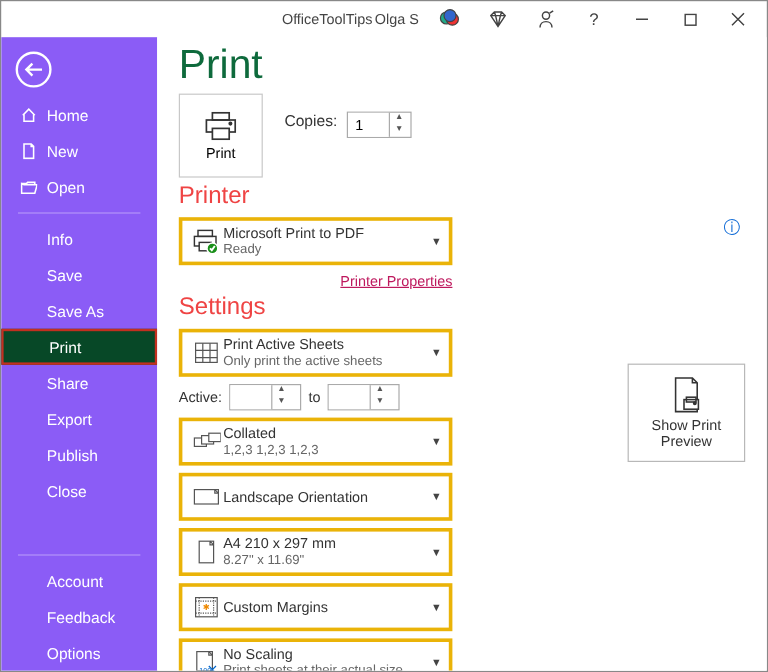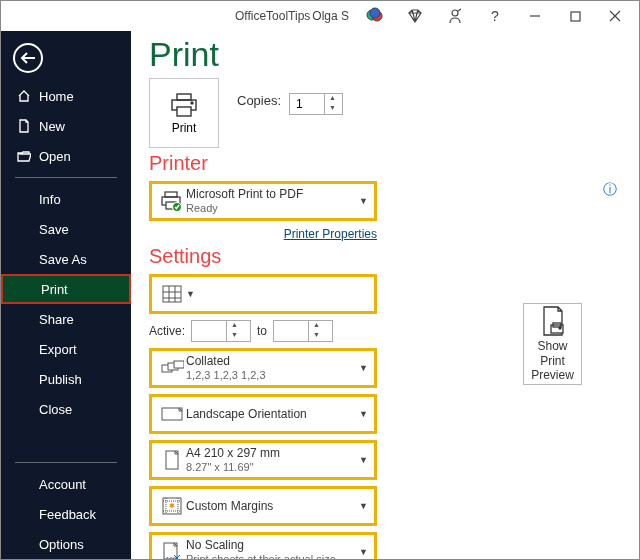--- a/index.html
+++ b/index.html
@@ -3,21 +3,21 @@
 <meta charset="utf-8">
 <style>
   * { box-sizing: border-box; margin: 0; padding: 0; font-family: "Segoe UI", Arial, sans-serif; }
   body { width: 640px; height: 560px; background: #fff; display: flex; flex-direction: column; border: 1px solid #888; overflow: hidden; }
   .titlebar { height: 30px; display: flex; align-items: center; justify-content: flex-end; padding: 0 4px; font-size: 12px; color: #444; }
   .titlebar .app { margin-right: 2px; }
   .titlebar .user { margin-right: 6px; }
   .tb-icon { width: 40px; height: 28px; display: flex; align-items: center; justify-content: center; cursor: pointer; }
   .tb-icon svg { stroke: #444; fill: none; }
   .main { flex: 1; display: flex; min-height: 0; }
-  .sidebar { width: 130px; background: #0f172a; color: #fff; display: flex; flex-direction: column; padding-top: 8px; font-size: 13px; }
+  .sidebar { width: 130px; background: #8b5cf6; color: #fff; display: flex; flex-direction: column; padding-top: 8px; font-size: 13px; }
   .back { width: 30px; height: 30px; border: 2px solid #fff; border-radius: 50%; display: flex; align-items: center; justify-content: center; margin: 4px 0 8px 12px; cursor: pointer; }
   .sb-item { height: 30px; display: flex; align-items: center; padding-left: 16px; cursor: pointer; }
   .sb-item.ico { gap: 8px; }
   .sb-item.sel { background: #074827; border: 2px solid #c23020; }
   .sb-sep { height: 1px; background: rgba(255,255,255,0.35); margin: 6px 14px; }
   .sb-spacer { flex: 1; }
   .content { flex: 1; background: #fff; padding: 4px 18px 10px 18px; overflow: hidden; position: relative; }
   h1 { font-size: 34px; font-weight: 300; color: #0e6a3c; margin-bottom: 4px; }
   h2 { font-size: 20px; font-weight: 400; color: #ef4444; margin: 4px 0 6px; }
   .row-top { display: flex; align-items: flex-start; gap: 18px; }
@@ -26,24 +26,24 @@
   .spin { width: 54px; height: 22px; border: 1px solid #aaa; display: flex; align-items: center; }
   .spin input { border: none; width: 34px; height: 100%; padding-left: 6px; font-size: 12px; outline: none; }
   .spin .arrows { width: 16px; height: 100%; border-left: 1px solid #aaa; display: flex; flex-direction: column; font-size: 7px; line-height: 1; color: #555; }
   .spin .arrows span { flex: 1; text-align: center; cursor: pointer; }
   .info-ic { position: absolute; right: 22px; top: 150px; color: #0e6ad6; cursor: pointer; font-size: 14px; }
   .dd { width: 228px; height: 40px; border: 3px solid #eab308; display: flex; align-items: center; padding: 0 6px; font-size: 12px; color: #333; cursor: pointer; margin-bottom: 6px; }
   .dd .ic { width: 28px; display: flex; align-items: center; justify-content: center; }
   .dd .txt { flex: 1; display: flex; flex-direction: column; line-height: 1.25; }
   .dd .sub { color: #666; font-size: 11px; }
   .dd .chev { font-size: 9px; color: #444; }
-  .link { color: #0c4a6e; font-size: 12px; text-decoration: underline; cursor: pointer; display: block; text-align: right; width: 228px; margin-bottom: 2px; }
+  .link { color: #be185d; font-size: 12px; text-decoration: underline; cursor: pointer; display: block; text-align: right; width: 228px; margin-bottom: 2px; }
   .pages-row { display: flex; align-items: center; gap: 6px; font-size: 12px; color: #333; margin: 2px 0 6px; }
   .pages-row .spin { width: 60px; }
-  .show-preview { position: absolute; left: 392px; top: 272px; width: 59px; height: 82px; border: 1px solid #b8b8b8; display: flex; flex-direction: column; align-items: center; justify-content: center; font-size: 12px; text-align: center; cursor: pointer; gap: 2px; color: #333; line-height: 1.2; }
+  .show-preview { position: absolute; left: 392px; top: 272px; width: 98px; height: 82px; border: 1px solid #b8b8b8; display: flex; flex-direction: column; align-items: center; justify-content: center; font-size: 12px; text-align: center; cursor: pointer; gap: 2px; color: #333; line-height: 1.2; }
   svg { flex-shrink: 0; }
 </style>
 </head>
 <body>
 
 <div class="titlebar">
   <span class="app">OfficeToolTips</span>
   <span class="user">Olga S</span>
   <span class="tb-icon">
     <svg width="18" height="18" viewBox="0 0 18 18">
@@ -191,20 +191,24 @@
     <a class="link">Printer Properties</a>
 
     <h2>Settings</h2>
 
     <div class="dd">
       <span class="ic">
           <svg width="22" height="20" viewBox="0 0 22 20" fill="none" stroke="#555">
             <rect x="2" y="2" width="18" height="16"></rect>
             <path d="M2 8 H20 M2 14 H20 M8 2 V18 M14 2 V18"></path>
           </svg>
+        </span>
+      <span class="txt">
+          <span>Print Active Sheets</span>
+          <span class="sub">Only print the active sheets</span>
         </span>
       <span class="chev">▼</span>
     </div>
 
     <div class="pages-row">
       <span>Active:</span>
       <div class="spin">
           <input style="">
           <div class="arrows">
             <span>▲</span>

